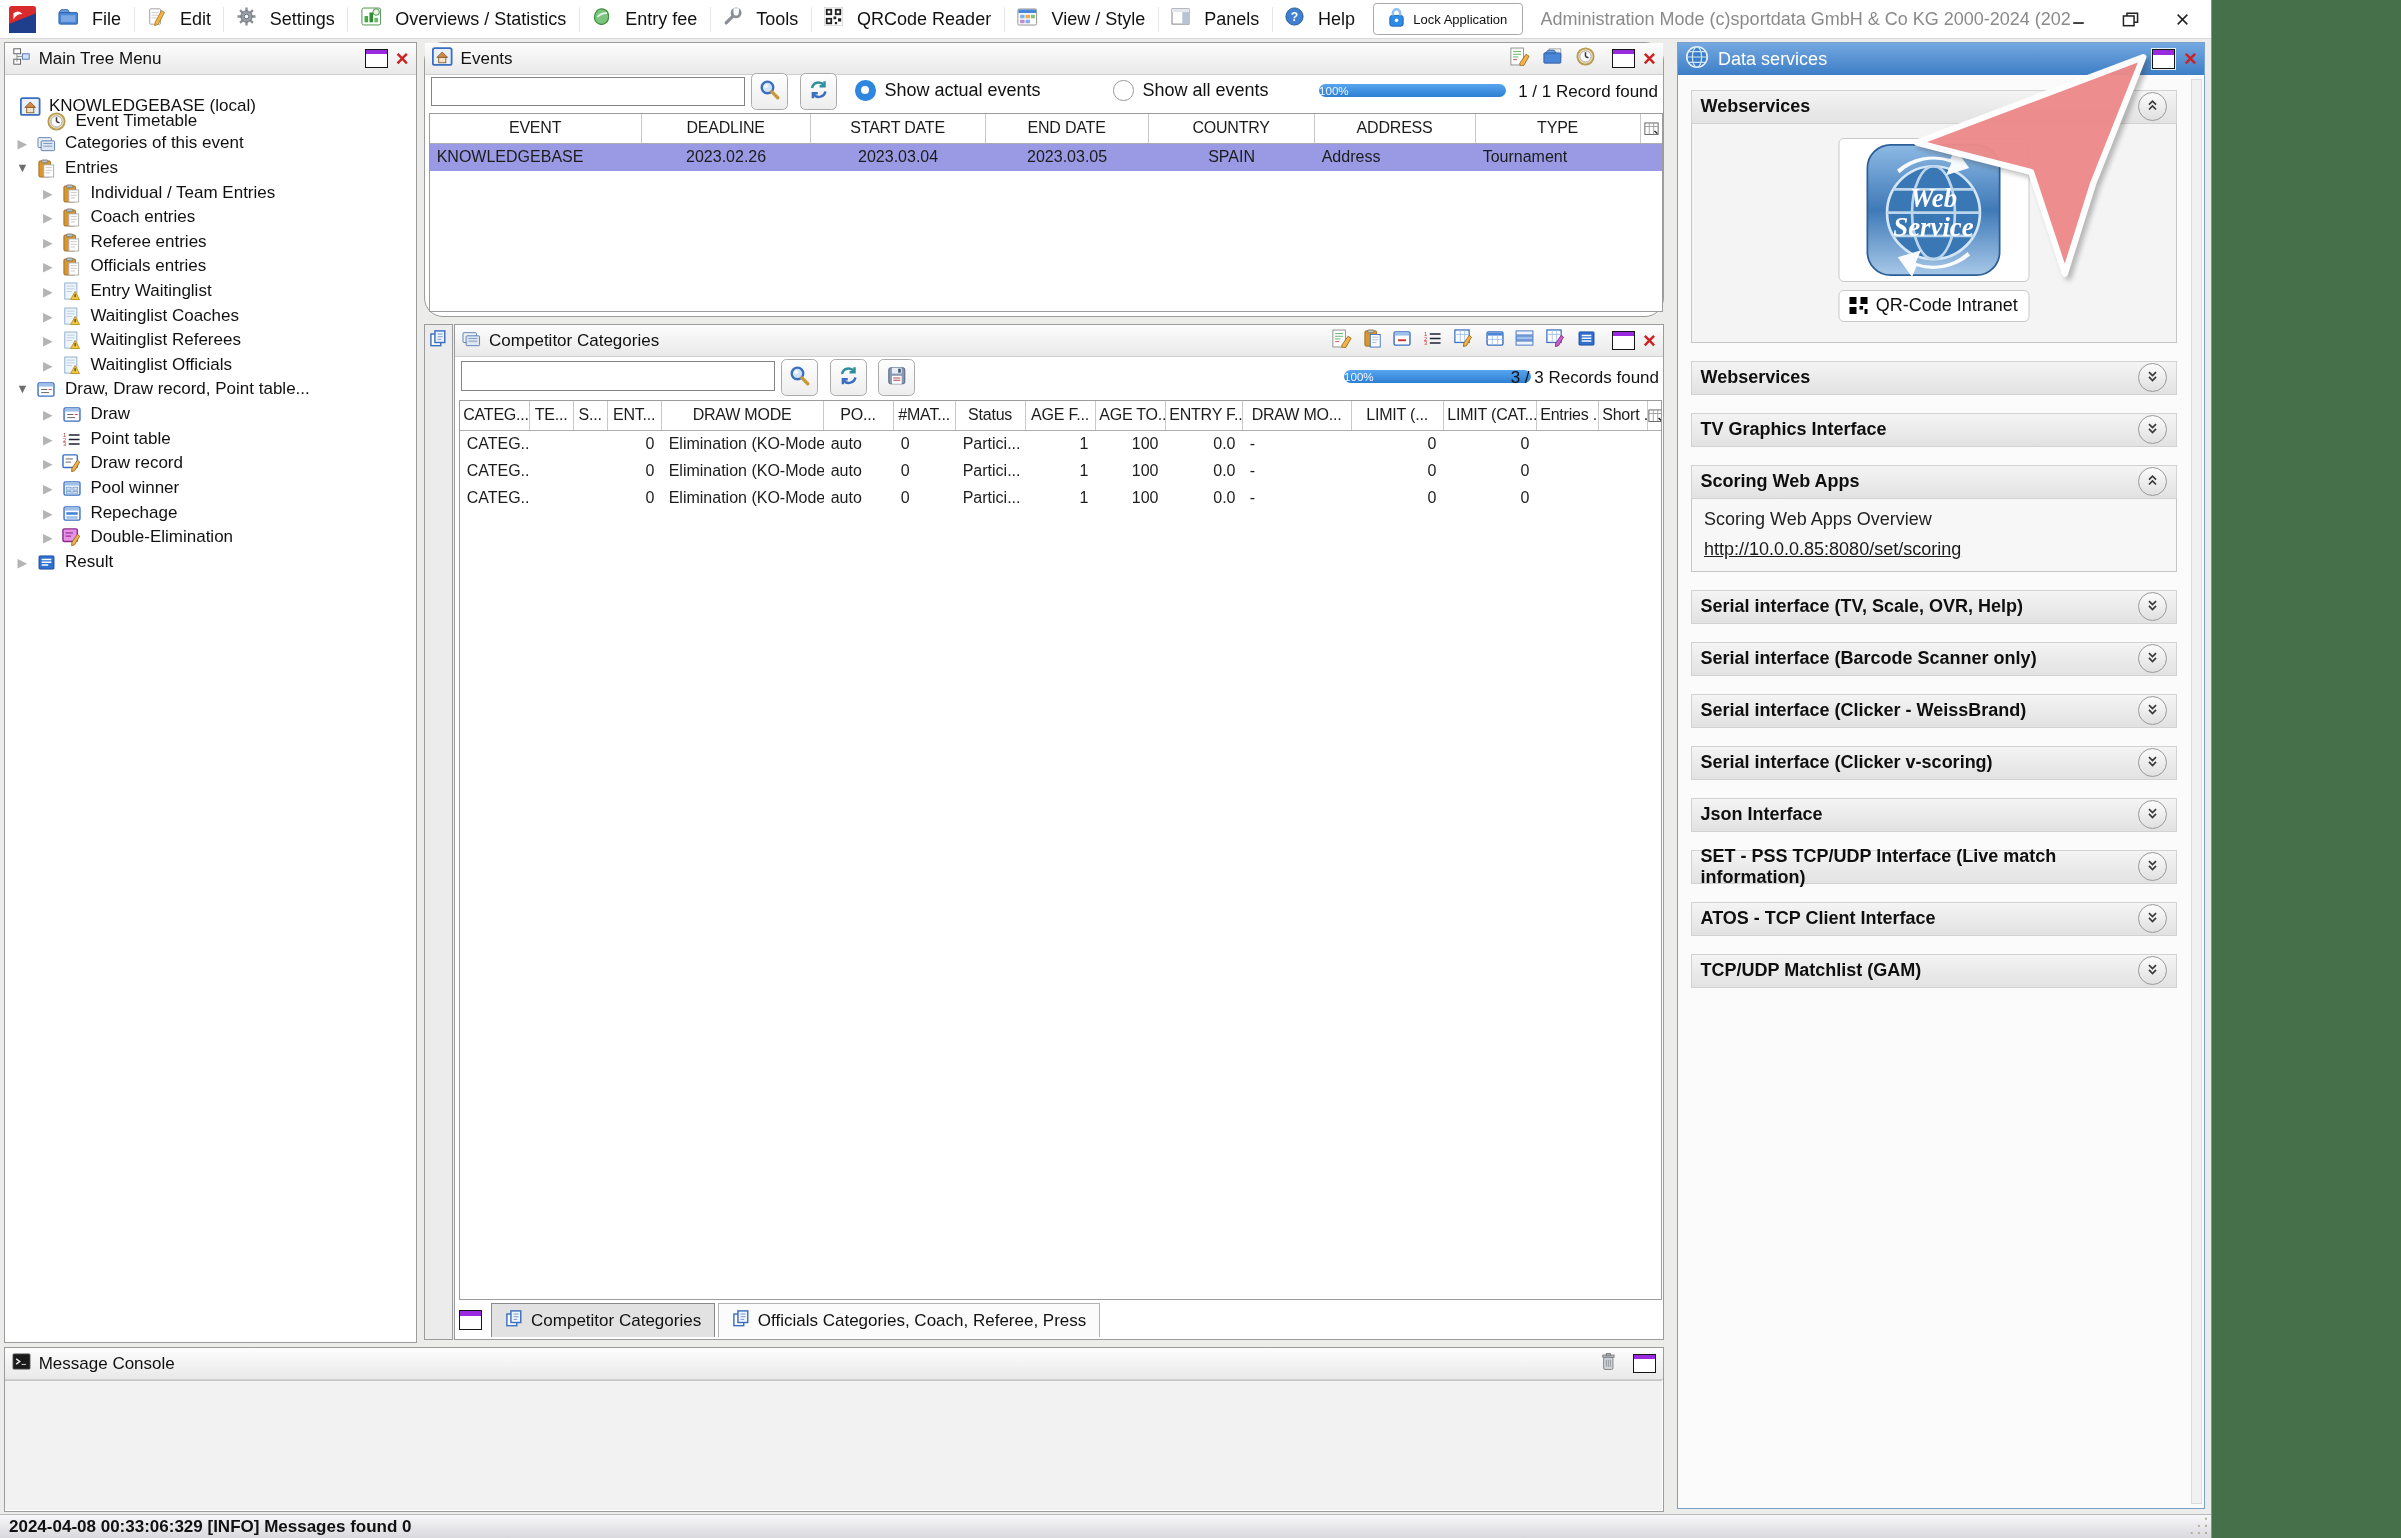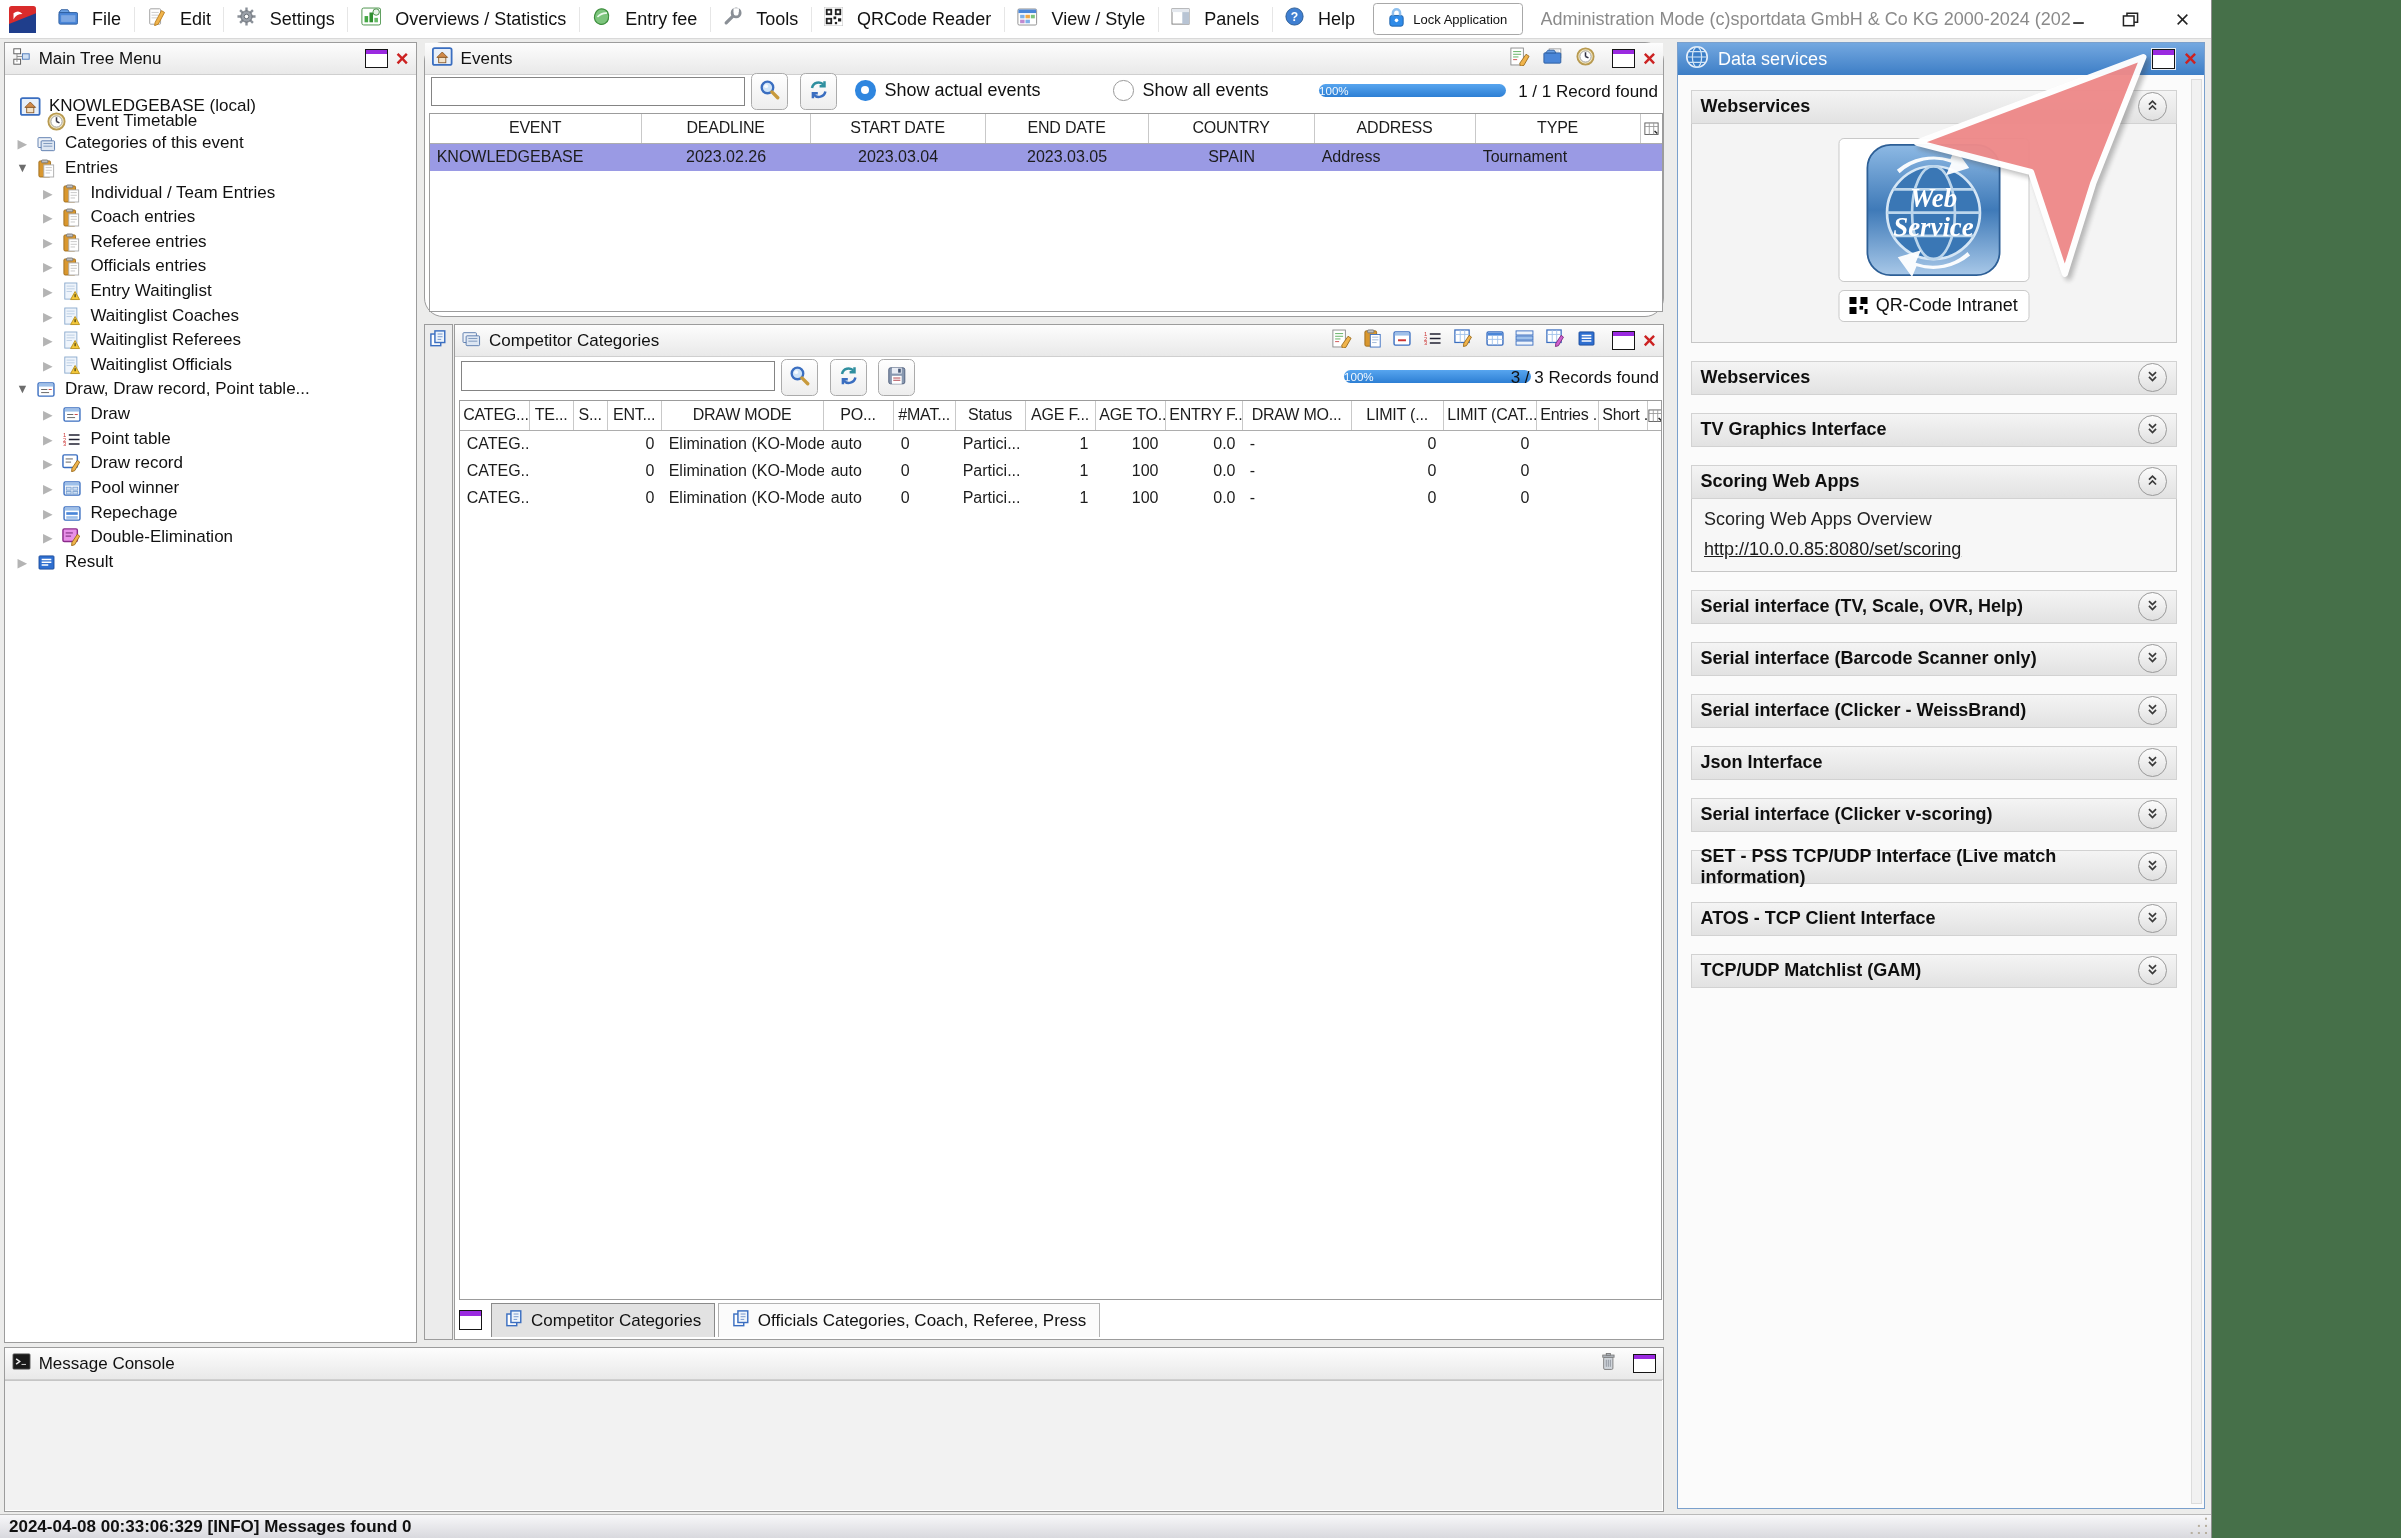--- a/index.html
+++ b/index.html
@@ -905,31 +905,31 @@
                 <span class="lbl">Serial interface (Clicker - WeissBrand)</span>
                 <span class="chev-btn">
                   <span><svg width="15" height="15" viewBox="0 0 17 17">
                       <path d="M4.5 3.5 l4 4 4-4 M4.5 9 l4 4 4-4" fill="none" stroke="#3a3a3a" stroke-width="1.9"></path>
                     </svg></span>
                 </span>
               </div>
             </div>
             <div class="ds-section">
               <div class="ds-header">
+                <span class="lbl">Serial interface (Clicker v-scoring)</span>
+                <span class="chev-btn">
+                  <span><svg width="15" height="15" viewBox="0 0 17 17">
+                      <path d="M4.5 3.5 l4 4 4-4 M4.5 9 l4 4 4-4" fill="none" stroke="#3a3a3a" stroke-width="1.9"></path>
+                    </svg></span>
+                </span>
+              </div>
+            </div>
+            <div class="ds-section">
+              <div class="ds-header">
                 <span class="lbl">Json Interface</span>
-                <span class="chev-btn">
-                  <span><svg width="15" height="15" viewBox="0 0 17 17">
-                      <path d="M4.5 3.5 l4 4 4-4 M4.5 9 l4 4 4-4" fill="none" stroke="#3a3a3a" stroke-width="1.9"></path>
-                    </svg></span>
-                </span>
-              </div>
-            </div>
-            <div class="ds-section">
-              <div class="ds-header">
-                <span class="lbl">Serial interface (Clicker v-scoring)</span>
                 <span class="chev-btn">
                   <span><svg width="15" height="15" viewBox="0 0 17 17">
                       <path d="M4.5 3.5 l4 4 4-4 M4.5 9 l4 4 4-4" fill="none" stroke="#3a3a3a" stroke-width="1.9"></path>
                     </svg></span>
                 </span>
               </div>
             </div>
             <div class="ds-section">
               <div class="ds-header">
                 <span class="lbl">SET - PSS TCP/UDP Interface (Live match information)</span>

